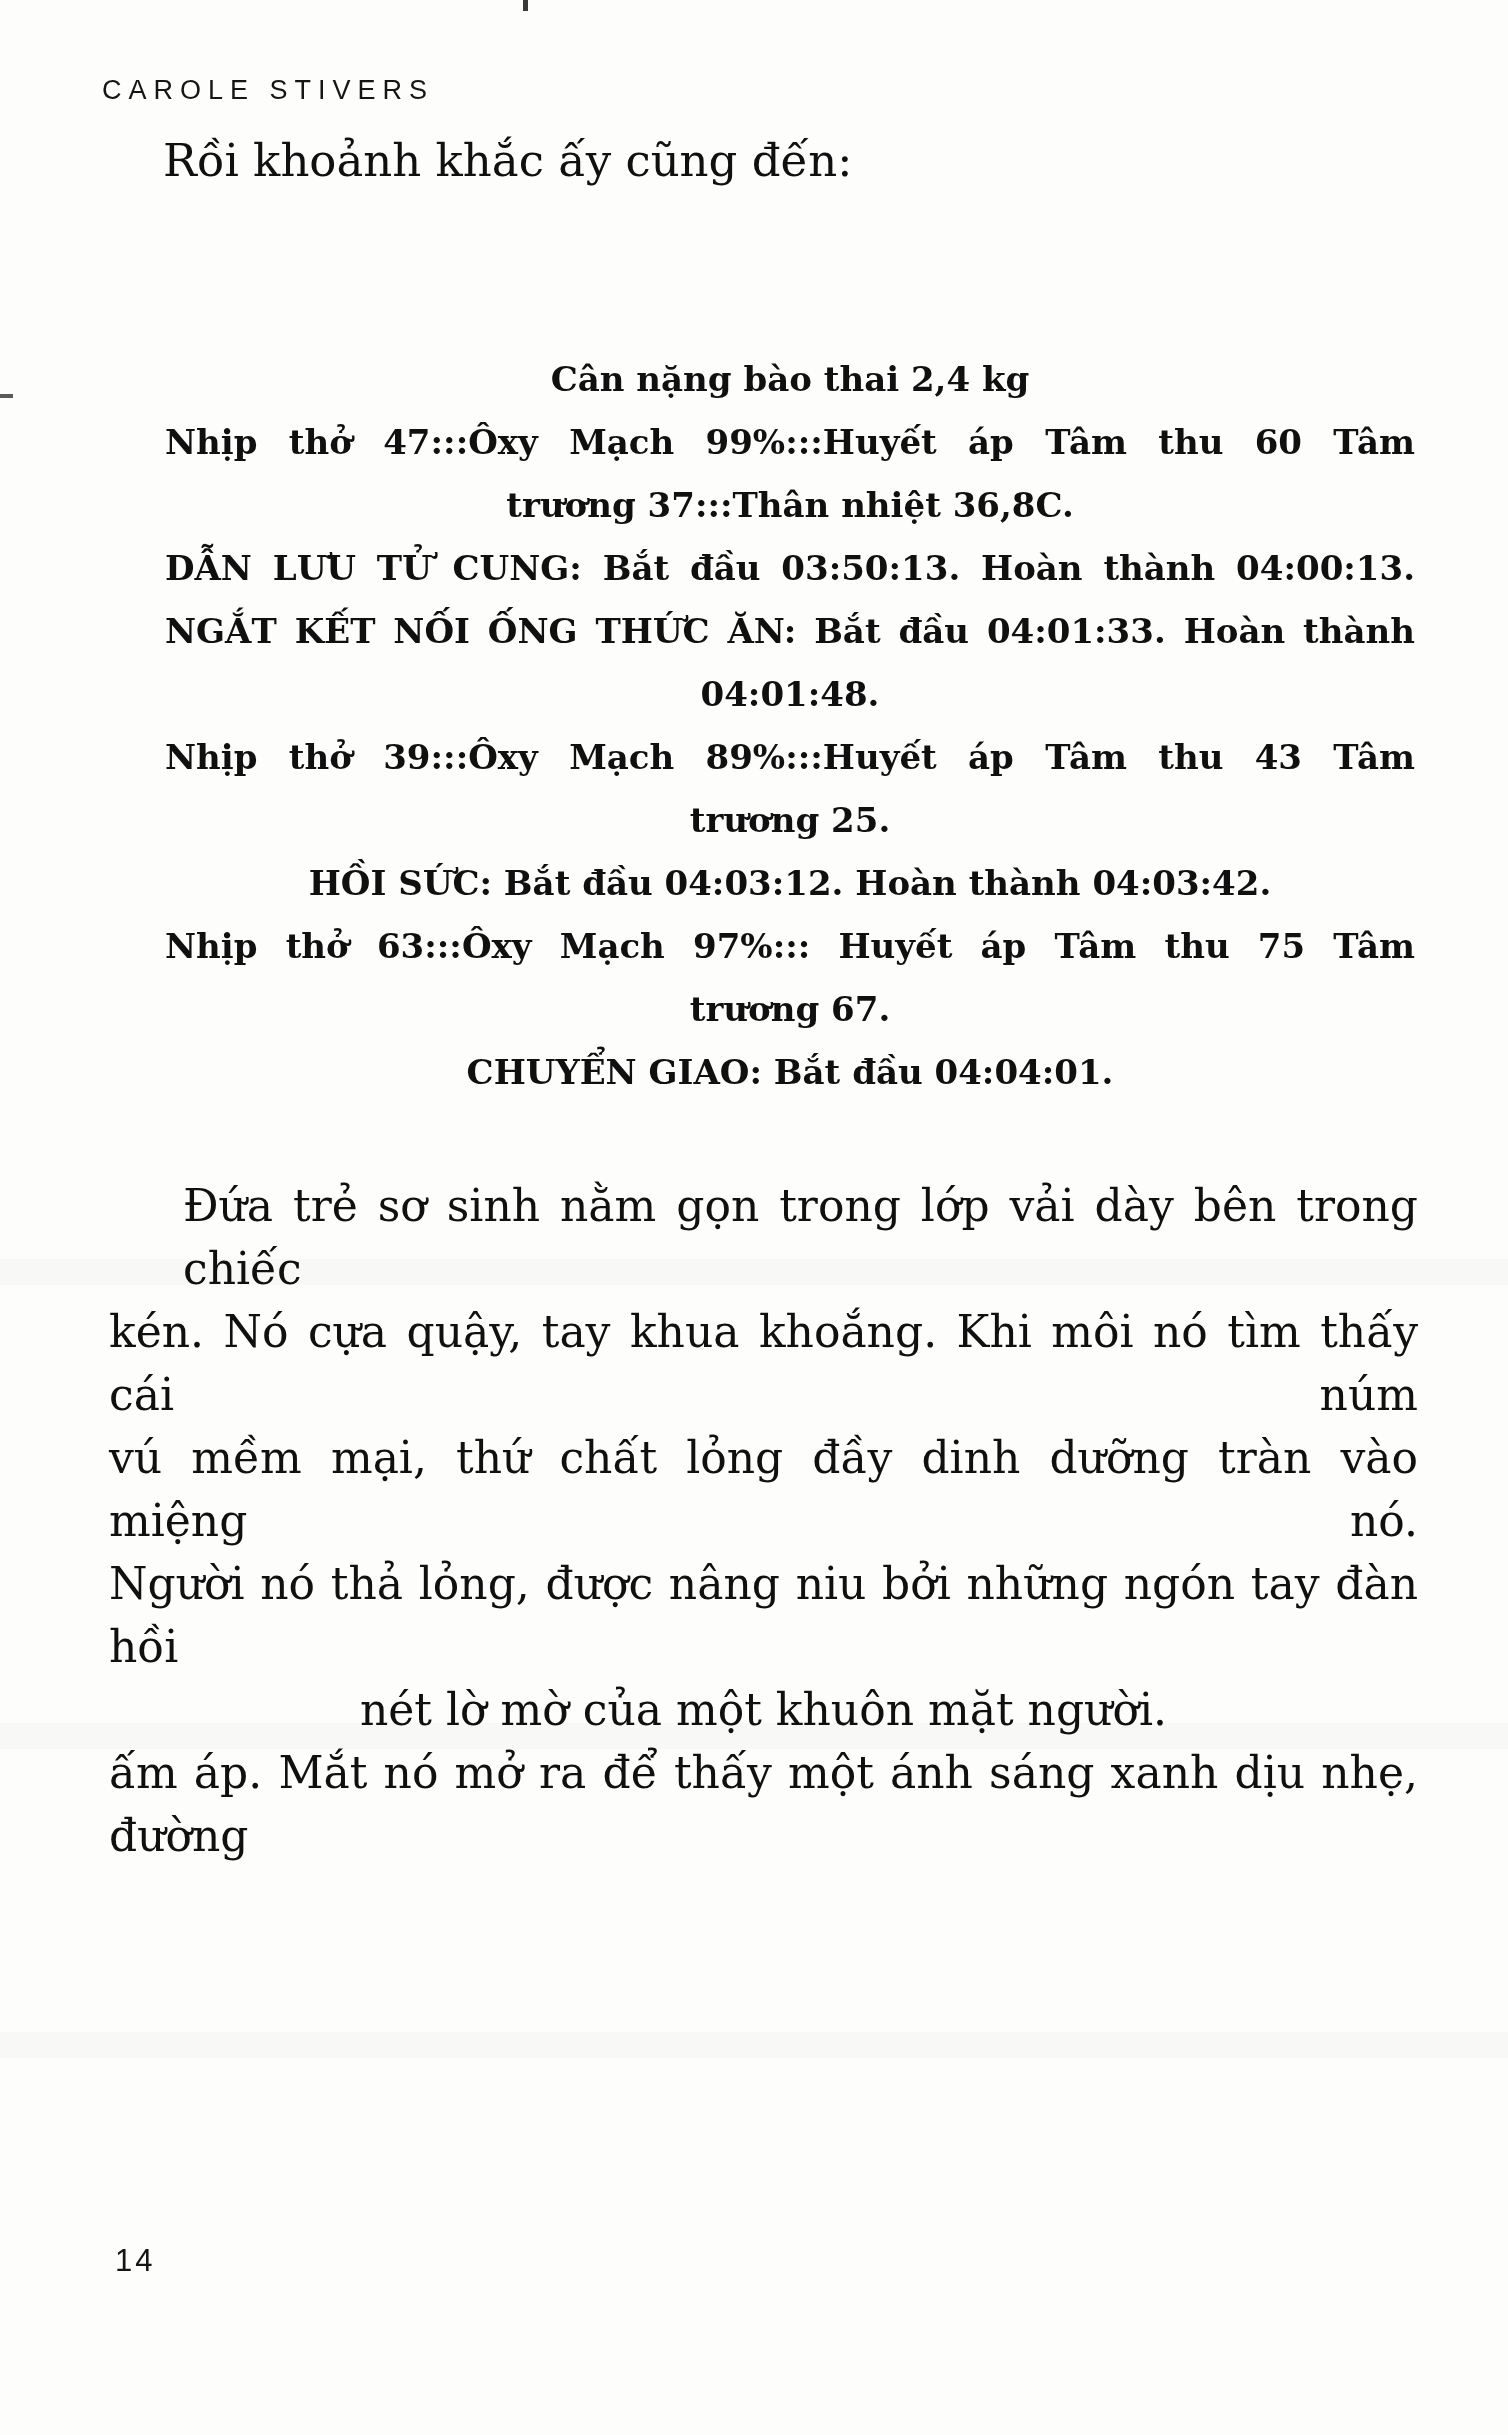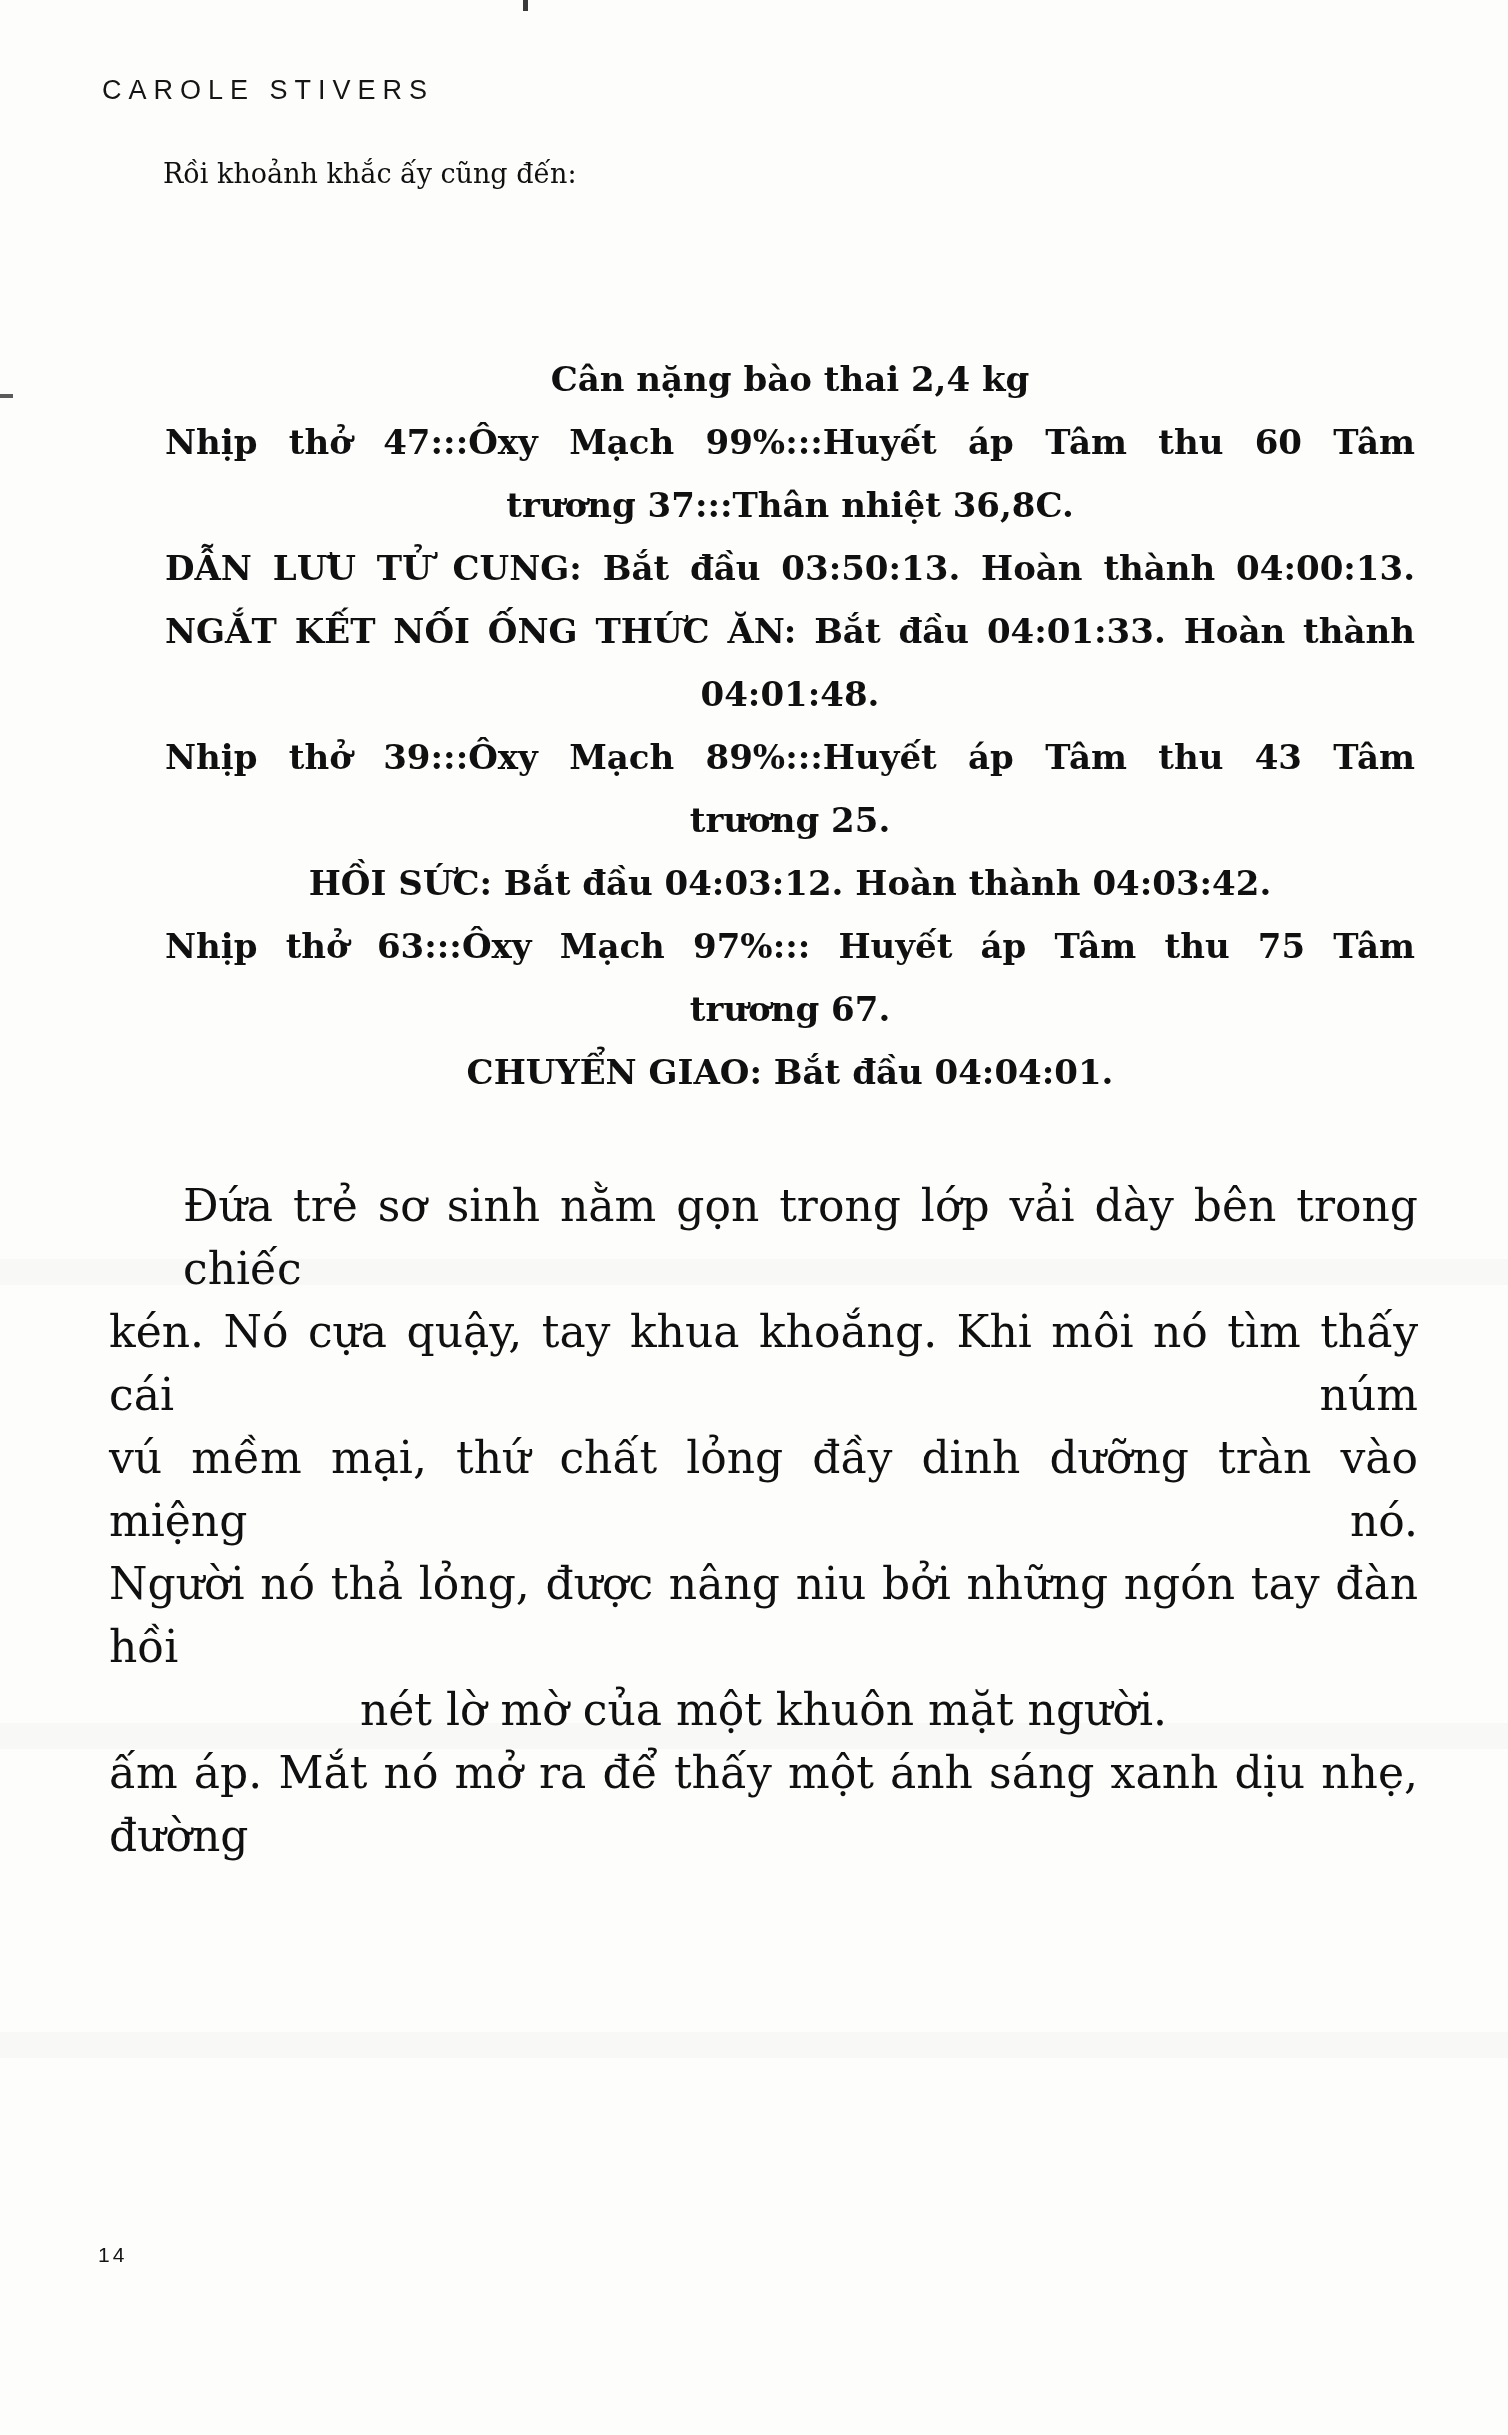--- a/index.html
+++ b/index.html
@@ -38,22 +38,22 @@
     left: 102px; top: 75px;
     font-family: "Liberation Sans", sans-serif;
     font-size: 27px;
     letter-spacing: 7px;
     font-weight: 500;
     color: #151515;
     white-space: nowrap;
   }
   .intro-line {
     position: absolute;
-    left: 163px; top: 150px;
-    font-size: 27px;
+    left: 163px; top: 137px;
+    font-size: 45px;
     line-height: 48px;
     white-space: nowrap;
   }
   .readout-block {
     position: absolute;
     left: 165px; top: 348px;
     width: 1250px;
     font-weight: bold;
     font-size: 34px;
     line-height: 63px;
@@ -63,23 +63,23 @@
     left: 109px; top: 1174px;
     width: 1309px;
     font-size: 44px;
     line-height: 63px;
   }
   .line { text-align: center; }
   .line.j { text-align: justify; text-align-last: justify; }
   .line.indent { padding-left: 74px; box-sizing: border-box; }
   .page-number {
     position: absolute;
-    left: 98px; top: 2243px;
+    left: 115px; top: 2243px;
     font-family: "Liberation Sans", sans-serif;
-    font-size: 21px;
+    font-size: 31px;
     letter-spacing: 3px;
     color: #141414;
   }
 </style>
 </head>
 <body>
 
 <div class="page">
 
   <div class="artifact-top-tick"></div>

